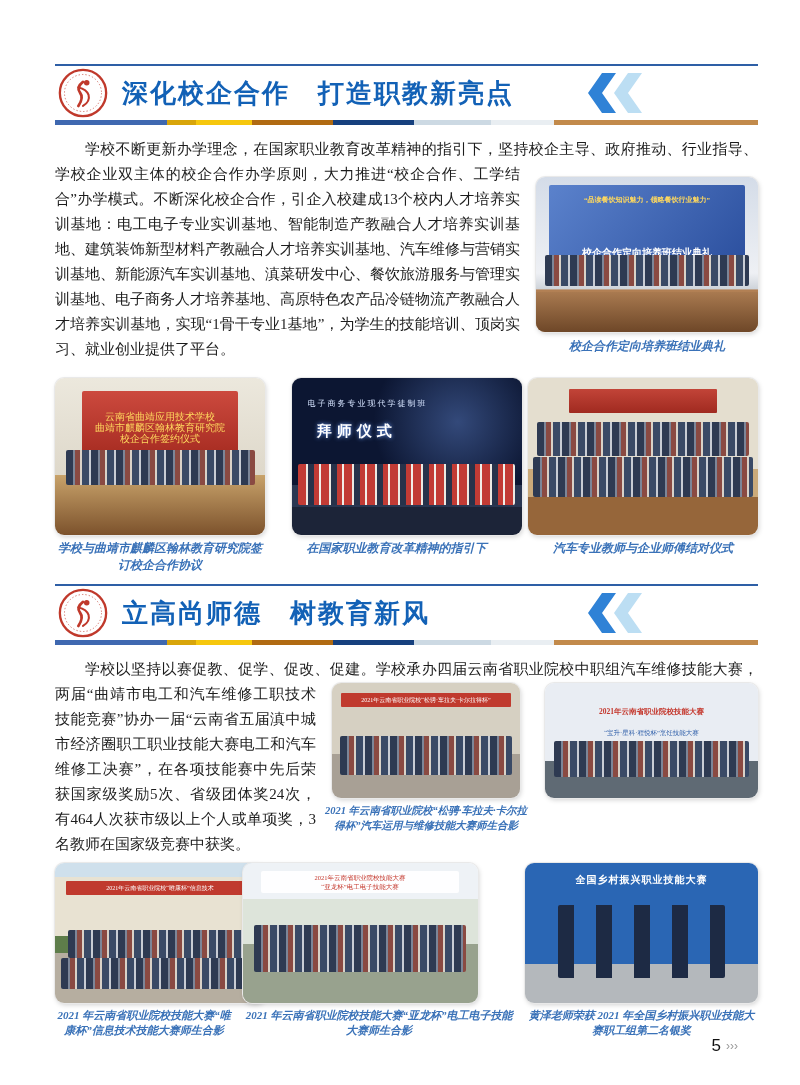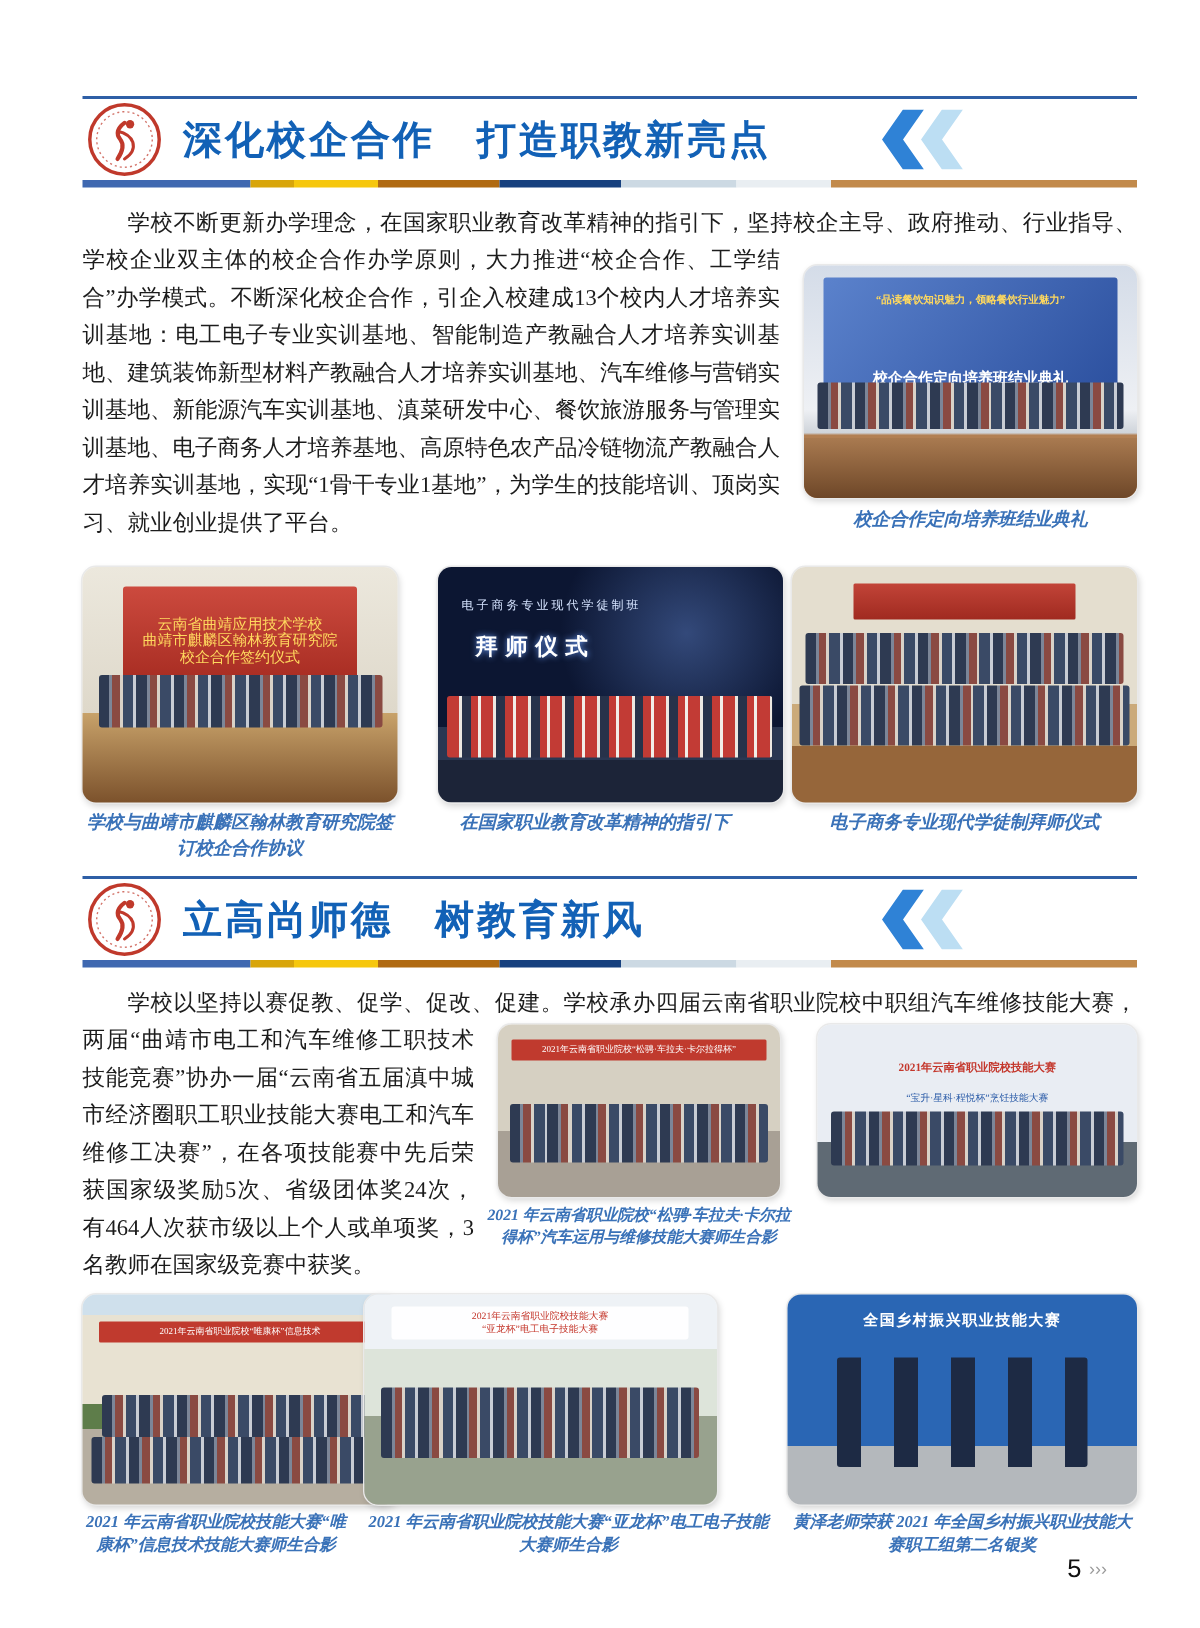--- a/index.html
+++ b/index.html
@@ -191,21 +191,21 @@
             <span class="crowd crowd-red"></span>
           </span>
           <span class="caption">在国家职业教育改革精神的指引下</span>
         </span>
         <span class="figr" style="display:block;width:230px;">
           <span class="photo scene-group w230 h157">
             <span class="stage-banner"></span>
             <span class="crowd crowd-mixed c1"></span>
             <span class="crowd crowd-mixed c2"></span>
           </span>
-          <span class="caption">电子商务专业现代学徒制拜师仪式</span>
+          <span class="caption">汽车专业教师与企业师傅结对仪式</span>
         </span>
       </div>
     </section>
 
     <section class="sec2">
       <header class="sec-header">
         <div class="header-row">
           <div class="logo">
             <svg viewBox="0 0 54 54" width="50" height="50">
               <circle cx="27" cy="27" r="25" fill="#ffffff" stroke="#c0392b" stroke-width="2.5"></circle>

